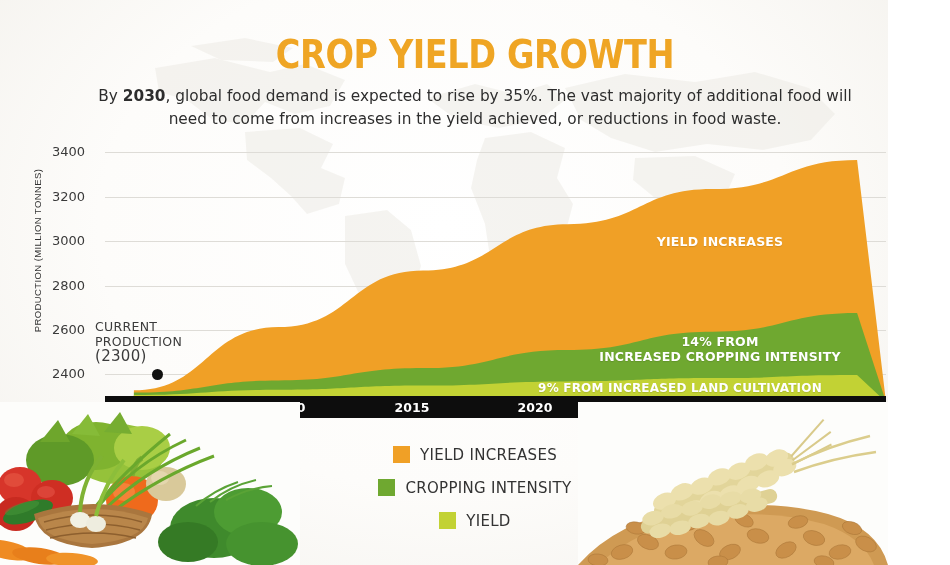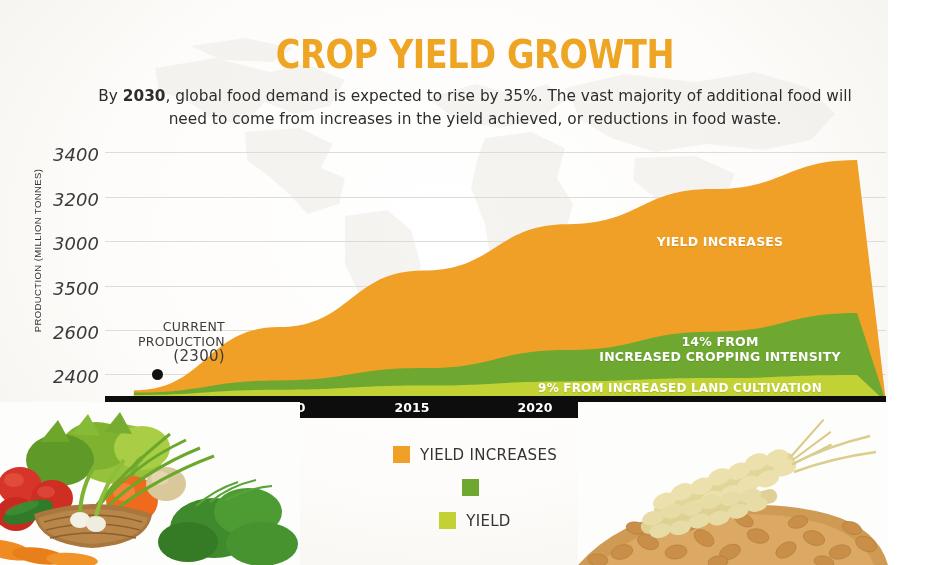--- a/index.html
+++ b/index.html
@@ -63,25 +63,24 @@
     transform: rotate(-90deg);
     font-size: 9.5px;
     letter-spacing: .4px;
     color: #333;
     white-space: nowrap;
   }
   .ytick {
     position: absolute;
     right: 0;
     width: 48px;
-    text-align: center;
-    font-size: 18px;
+    text-align: left;
+    font-size: 13px;
     color: #3a3a3a;
     font-family: "DejaVu Sans", sans-serif;
-    font-style: italic;
   }
   .yticks { position: absolute; left: 52px; top: 0; width: 48px; height: 430px; }
   .gridline {
     position: absolute;
     left: 105px;
     width: 781px;
     height: 1px;
     background: #dedcd7;
   }
 
@@ -104,21 +103,21 @@
     text-shadow: 0 1px 1px rgba(0,0,0,.12);
   }
   #annot-yield      { left: 560px; top: 234px; width: 320px; }
   #annot-cropping   { left: 560px; top: 334px; width: 320px; }
   #annot-land       { left: 480px; top: 381px; width: 400px; font-size: 12px; text-align: center; }
 
   .current-label {
     position: absolute;
     left: 95px; top: 319px;
     width: 130px;
-    text-align: right;
+    text-align: left;
     font-size: 12.5px;
     line-height: 15px;
     color: #3b3b3b;
     letter-spacing: .3px;
     font-family: "DejaVu Sans", sans-serif;
   }
   .current-label .paren { font-size: 15px; }
   .current-dot {
     position: absolute;
     left: 152px; top: 369px;
@@ -211,21 +210,21 @@
     <div class="gridline" style="top:197px"></div>
     <div class="gridline" style="top:241px"></div>
     <div class="gridline" style="top:286px"></div>
     <div class="gridline" style="top:330px"></div>
     <div class="gridline" style="top:374px"></div>
 
     <div class="yticks">
       <div class="ytick" style="top:144px">3400</div>
       <div class="ytick" style="top:189px">3200</div>
       <div class="ytick" style="top:233px">3000</div>
-      <div class="ytick" style="top:278px">3500</div>
+      <div class="ytick" style="top:278px">2800</div>
       <div class="ytick" style="top:322px">2600</div>
       <div class="ytick" style="top:366px">2400</div>
     </div>
 
     <div class="plot">
       <svg id="area-svg" width="781" height="262" viewBox="0 0 781 262" preserveAspectRatio="none">
         <path id="area-yield" d="M 28.9 250.3 C 101.2 250.3 101.2 187.1 173.6 187.1 C 245.9 187.1 245.9 130.5 318.2 130.5 C 390.5 130.5 390.5 84.2 462.8 84.2 C 535.1 84.2 535.1 49.1 607.4 49.1 C 679.8 49.1 679.8 19.9 752.1 19.9 L 781 262 L 28.9 262 Z" fill="#f0a026"></path>
         <path id="area-cropping" d="M 28.9 252.6 C 101.2 252.6 101.2 240.5 173.6 240.5 C 245.9 240.5 245.9 228.1 318.2 228.1 C 390.5 228.1 390.5 210.1 462.8 210.1 C 535.1 210.1 535.1 191.8 607.4 191.8 C 679.8 191.8 679.8 173.1 752.1 173.1 L 781 262 L 28.9 262 Z" fill="#6fa830"></path>
         <path id="area-land" d="M 28.9 255.0 C 101.2 255.0 101.2 249.8 173.6 249.8 C 245.9 249.8 245.9 245.6 318.2 245.6 C 390.5 245.6 390.5 241.4 462.8 241.4 C 535.1 241.4 535.1 238.1 607.4 238.1 C 679.8 238.1 679.8 235.1 752.1 235.1 L 781 262 L 28.9 262 Z" fill="#c2d234"></path>
       </svg>
@@ -257,20 +256,21 @@
     </div>
   </div>
 
   <div class="legend">
     <div class="legend-row">
       <span class="swatch" id="sw0" style="background: rgb(240, 160, 38);"></span>
       <span class="legend-text">YIELD INCREASES</span>
     </div>
     <div class="legend-row">
       <span class="swatch" id="sw1" style="background: rgb(111, 168, 48);"></span>
+      <span class="legend-text">CROPPING INTENSITY</span>
     </div>
     <div class="legend-row">
       <span class="swatch" id="sw2" style="background: rgb(194, 210, 52);"></span>
       <span class="legend-text">YIELD</span>
     </div>
   </div>
 
   <svg class="photo" id="photo-veg" viewBox="0 0 300 163" preserveAspectRatio="none">
     <rect width="300" height="163" fill="#fdfdfb"></rect>
     <g>

